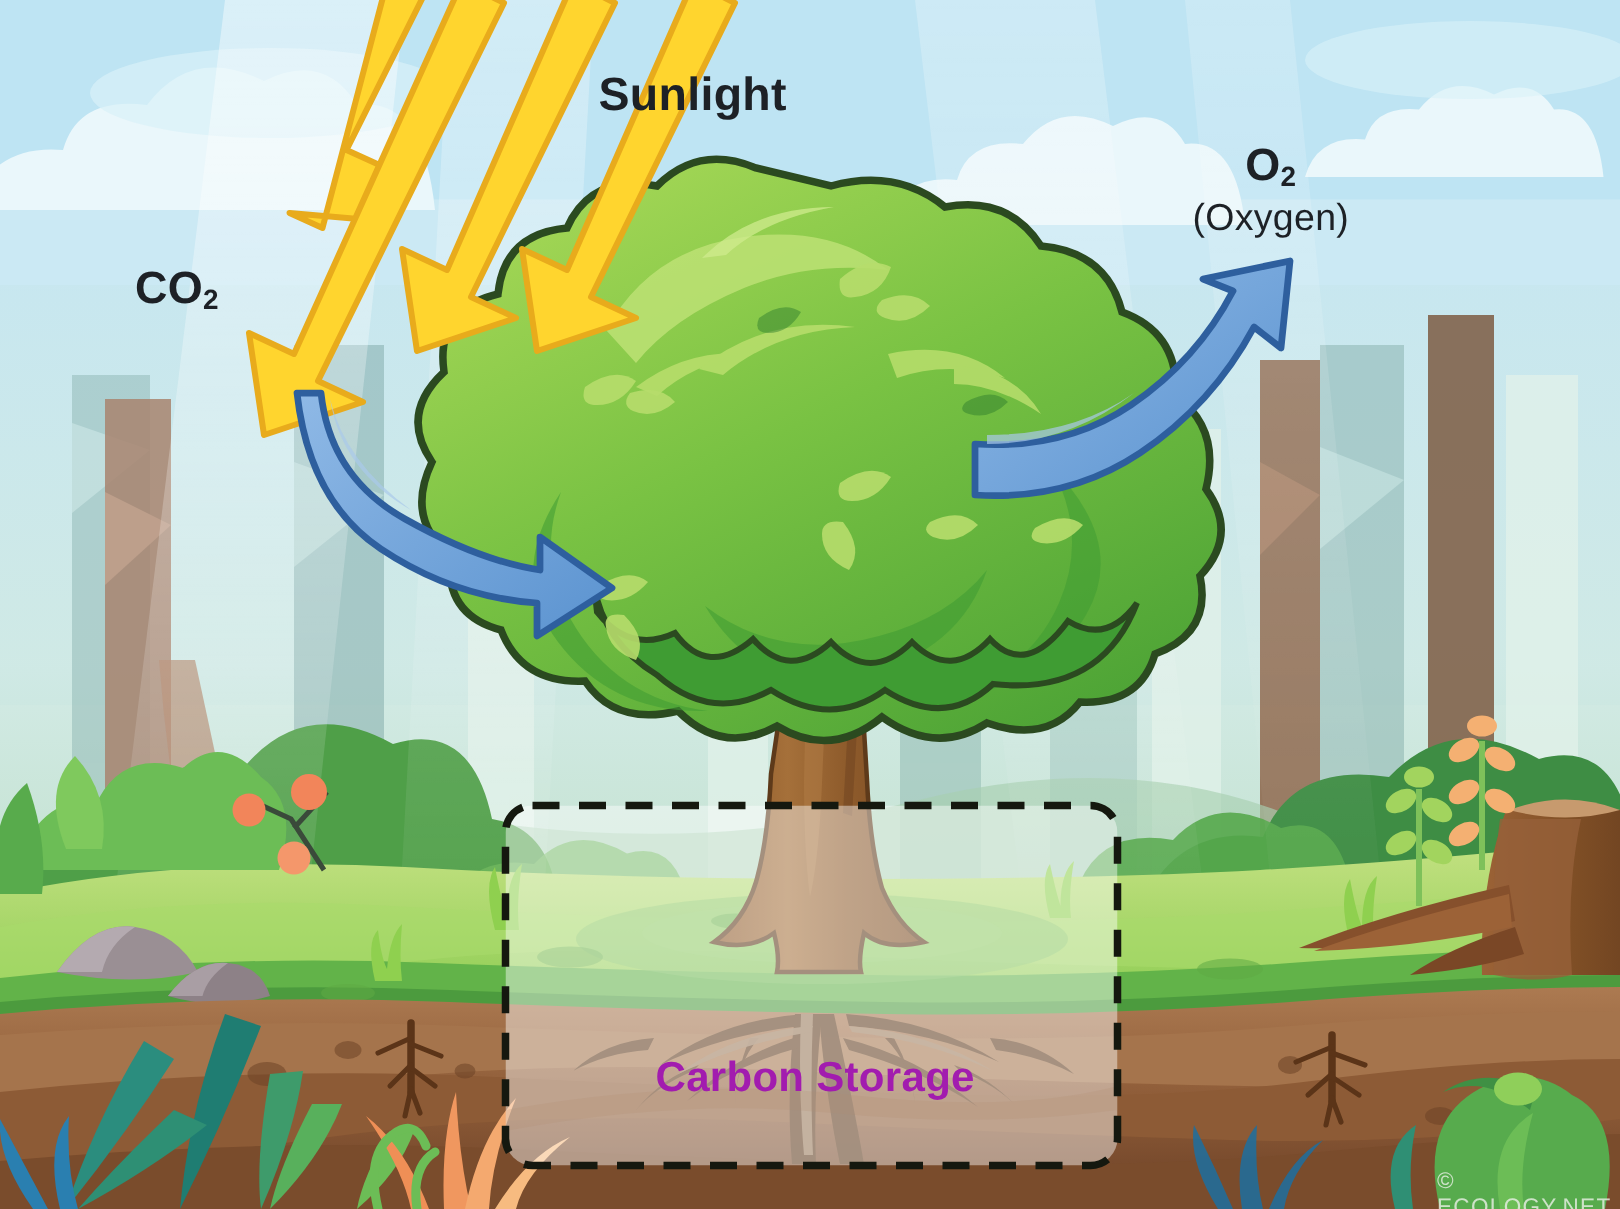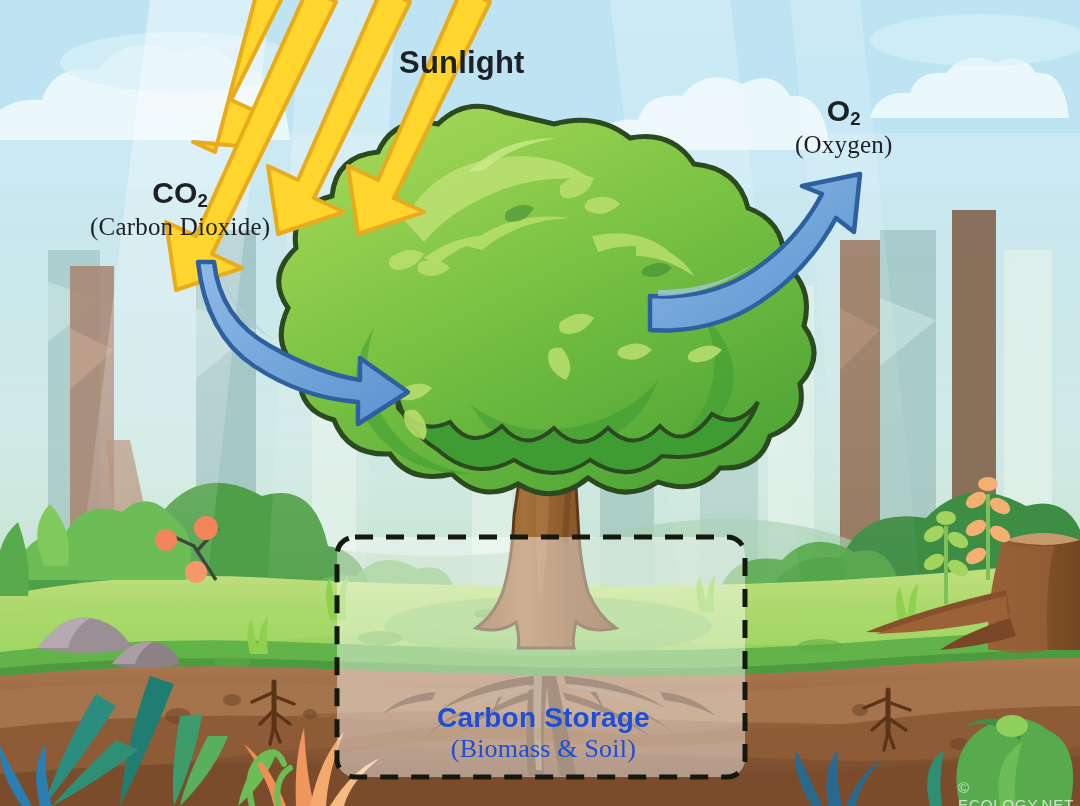--- a/index.html
+++ b/index.html
@@ -6,27 +6,27 @@
   #stage{
     position:relative;width:1080px;height:806px;overflow:hidden;
     font-family:"Liberation Sans","DejaVu Sans",sans-serif;
   }
   #scene{position:absolute;inset:0;width:1080px;height:806px;}
   .lbl{
     position:absolute;color:#1d2126;font-weight:700;
     text-align:center;line-height:1.12;white-space:nowrap;
     letter-spacing:.2px;
   }
-  .lbl .sub{display:block;font-weight:400;font-family:Liberation Serif, serif;}
+  .lbl .sub{display:block;font-weight:400;}
   #lbl-sunlight{left:399px;top:46px;font-size:31px;}
   #lbl-co2{left:90px;top:176px;font-size:30px;text-align:center;}
   #lbl-co2 .sub{font-size:25px;margin-top:3px;}
   #lbl-o2{left:795px;top:94px;font-size:30px;}
   #lbl-o2 .sub{font-size:25px;margin-top:3px;}
-  #lbl-storage{left:437px;top:702px;font-size:28px;color:#1d4ed8;}
+  #lbl-storage{left:437px;top:702px;font-size:28px;color:#a21caf;}
   #lbl-storage .sub{font-size:26px;margin-top:1px;}
   #watermark{
     position:absolute;left:958px;top:779px;font-size:15px;
     color:#e8efe4;opacity:.82;letter-spacing:.9px;font-weight:400;
   }
   sub{font-size:.62em;vertical-align:baseline;position:relative;top:.22em;}
 </style>
 </head>
 <body>
 
@@ -396,27 +396,25 @@
       <path d="M658 290q58 0 98-28-44 34-98 34z" fill="#a9c9ea" opacity=".7"></path>
     </g>
   </svg>
 
   <div class="lbl" id="lbl-sunlight">
     <span>Sunlight</span>
   </div>
 
   <div class="lbl" id="lbl-co2">
     <span>CO</span><sub>2</sub>
-    <span class="sub">(Carbon Dioxide)</span>
   </div>
 
   <div class="lbl" id="lbl-o2">
     <span>O</span><sub>2</sub>
     <span class="sub">(Oxygen)</span>
   </div>
 
   <div class="lbl" id="lbl-storage">
     <span>Carbon Storage</span>
-    <span class="sub">(Biomass &amp; Soil)</span>
   </div>
 
   <div id="watermark">© ECOLOGY.NET</div>
 </div>
 
 </body></html>

